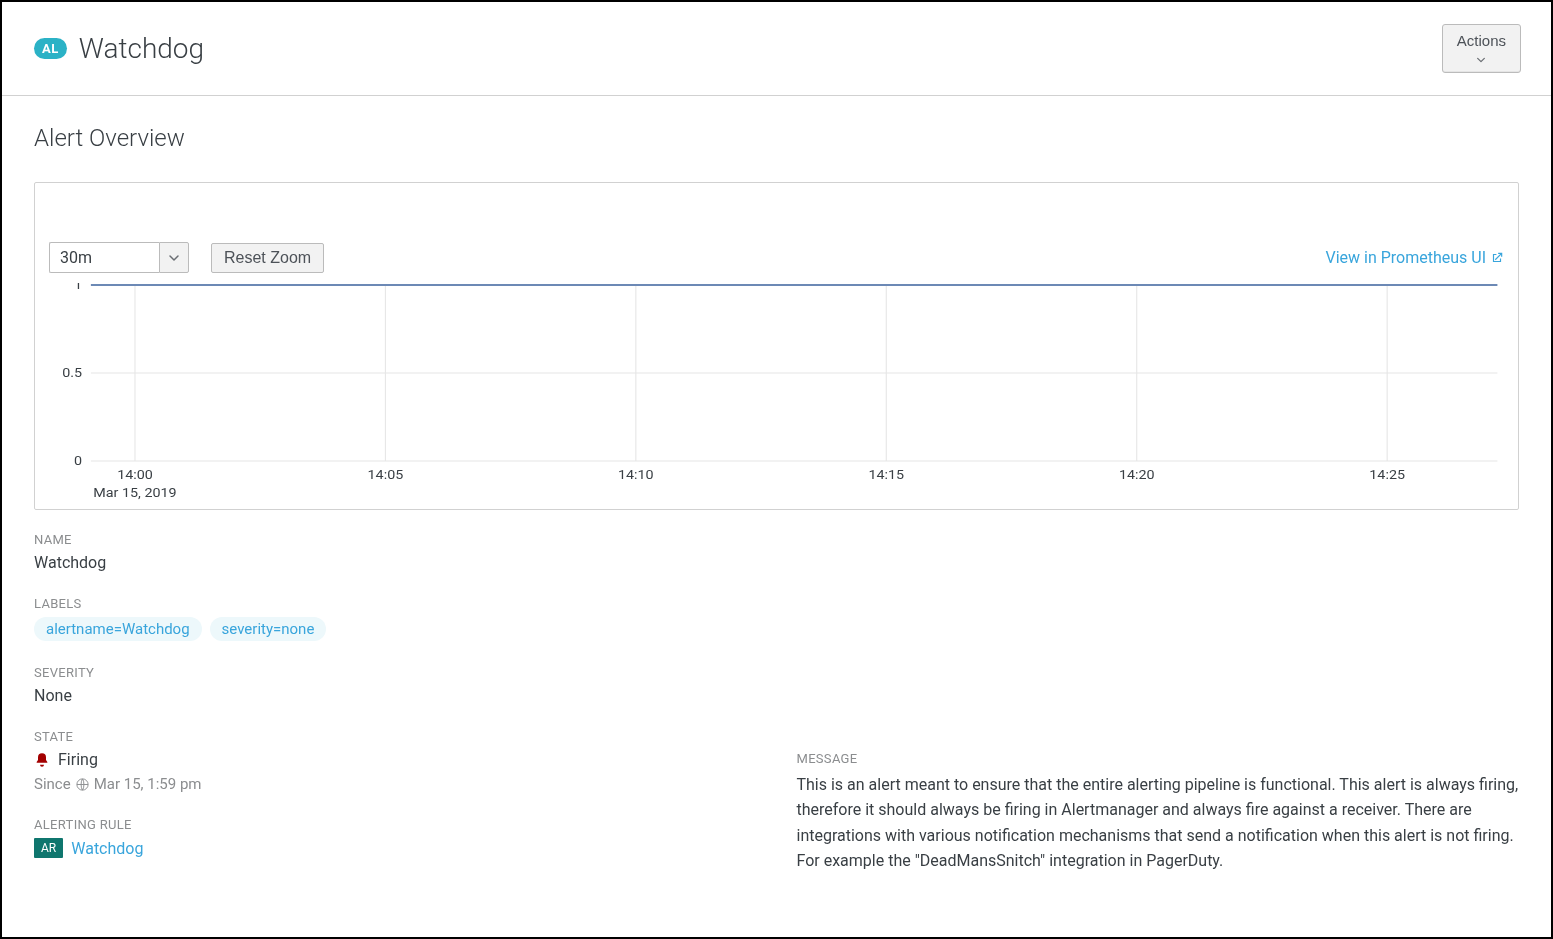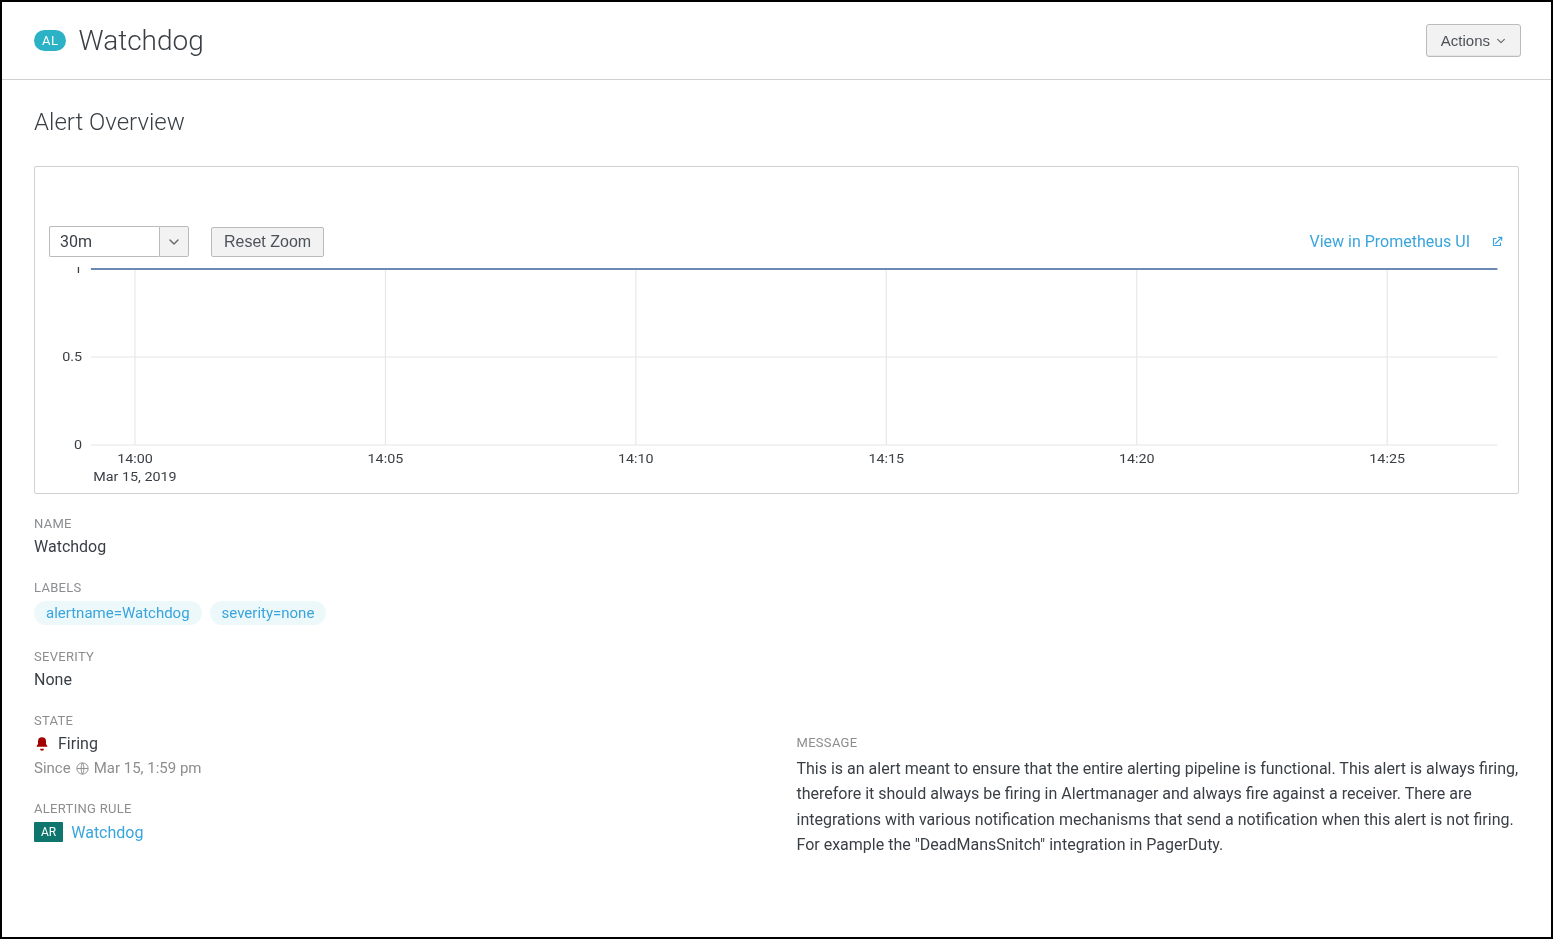--- a/index.html
+++ b/index.html
@@ -1,37 +1,37 @@
 <!DOCTYPE html>
 <html><head>
 <meta charset="utf-8">
 <style>
   * { box-sizing: border-box; }
   html, body { margin: 0; padding: 0; font-family: -apple-system, BlinkMacSystemFont, "Segoe UI", Roboto, Helvetica, Arial, sans-serif; font-size: 14px; color: #393f44; }
   body { border: 2px solid #000; width: 1553px; height: 939px; overflow: hidden; background: #fff; }
 
   .page-header { display: flex; align-items: center; justify-content: space-between; padding: 22px 30px 22px 32px; border-bottom: 1px solid #d1d1d1; }
   .page-header-left { display: flex; align-items: center; gap: 12px; }
-  .al-badge { display: inline-flex; align-items: center; justify-content: center; background: #2bb2c6; color: #fff; font-size: 13px; border-radius: 12px; padding: 3px 8px; font-weight: 400; letter-spacing: 0.5px; }
+  .al-badge { display: inline-flex; align-items: center; justify-content: center; background: #2bb2c6; color: #fff; font-size: 13px; border-radius: 12px; padding: 3px 8px; font-weight: 700; letter-spacing: 0.5px; }
   .page-title { font-size: 28px; font-weight: 300; color: #393f44; }
 
-  .actions-btn { border: 1px solid #bbb; background: #f2f2f2; color: #4d5258; padding: 7px 14px; font-size: 15px; border-radius: 3px; cursor: pointer; display: inline-flex; align-items: center; gap: 6px; box-shadow: inset 0 -1px 0 rgba(0,0,0,0.05); }
+  .actions-btn { border: 1px solid #bbb; background: #f2f2f2; color: #4d5258; padding: 7px 14px; font-size: 15px; border-radius: 3px; cursor: pointer; display: inline-flex; align-items: center; gap: 6px; box-shadow: inset 0 -1px 0 rgba(0,0,0,0.05); flex-direction: column; }
   .chevron-down { width: 10px; height: 10px; display: inline-block; }
   .chevron-down svg { display: block; }
 
   .content { padding: 18px 32px 32px 32px; }
   .section-title { font-size: 24px; font-weight: 300; color: #393f44; margin: 10px 0 30px 0; }
 
   .overview-box { border: 1px solid #d1d1d1; border-radius: 2px; padding: 16px 14px 6px 14px; position: relative; }
   .overview-toolbar { display: flex; align-items: center; gap: 22px; margin-top: 43px; }
   .combo { display: inline-flex; }
   .combo-input { border: 1px solid #bbb; background: #fff; padding: 5px 10px; font-size: 16px; width: 110px; border-right: none; border-radius: 2px 0 0 2px; }
   .combo-btn { border: 1px solid #bbb; background: #f2f2f2; padding: 0 8px; border-radius: 0 2px 2px 0; cursor: pointer; display: inline-flex; align-items: center; }
   .reset-btn { border: 1px solid #bbb; background: #f2f2f2; color: #4d5258; padding: 5px 12px; font-size: 16px; border-radius: 2px; cursor: pointer; }
-  .prom-link { margin-left: auto; color: #39a5dc; font-size: 16px; cursor: pointer; display: inline-flex; align-items: center; gap: 20px; }
+  .prom-link { margin-left: auto; color: #39a5dc; font-size: 16px; cursor: pointer; display: inline-flex; align-items: center; gap: 4px; }
   .ext-icon { width: 14px; height: 14px; }
 
   .chart-wrap { position: relative; margin-top: 10px; }
   svg.chart { display: block; width: 100%; height: 220px; }
   .grid-line { stroke: #e6e6e6; stroke-width: 1; }
   .series-line { stroke: #6c89b5; stroke-width: 2; fill: none; }
   .axis-text { font-size: 13px; fill: #393f44; }
   .axis-text-sub { font-size: 13px; fill: #393f44; }
 
   .details { display: flex; gap: 40px; margin-top: 22px; align-items: flex-end; }

